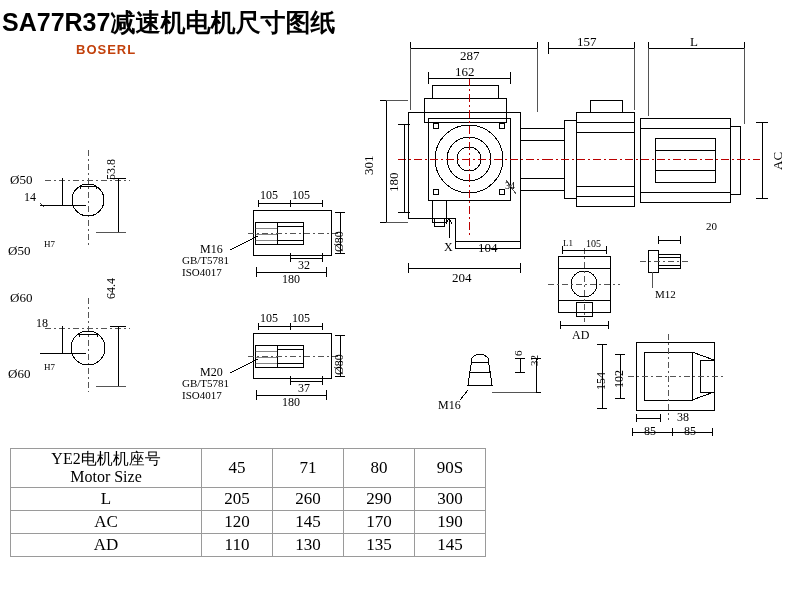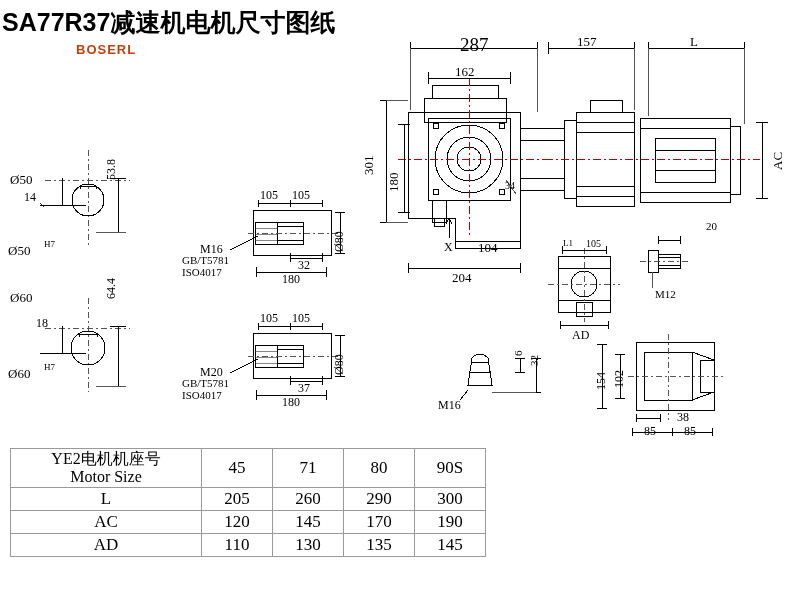--- a/index.html
+++ b/index.html
@@ -323,21 +323,21 @@
 
 <div class="t" style="left:260px;top:311px;font-size:12px;">105</div>
 <div class="t" style="left:292px;top:311px;font-size:12px;">105</div>
 <div class="t" style="left:298px;top:381px;font-size:12px;">37</div>
 <div class="t" style="left:282px;top:395px;font-size:12px;">180</div>
 <div class="t" style="left:332px;top:375px;font-size:12px;transform:rotate(-90deg);transform-origin:left top;">Ø80</div>
 <div class="t" style="left:200px;top:365px;font-size:12px;">M20</div>
 <div class="t" style="left:182px;top:377px;font-size:11px;">GB/T5781</div>
 <div class="t" style="left:182px;top:389px;font-size:11px;">ISO4017</div>
 
-<div class="t" style="left:460px;top:34px;font-size:19px;">287</div>
+<div class="t" style="left:460px;top:48px;font-size:13px;">287</div>
 <div class="t" style="left:455px;top:64px;font-size:13px;">162</div>
 <div class="t" style="left:577px;top:34px;font-size:13px;">157</div>
 <div class="t" style="left:690px;top:34px;font-size:13px;">L</div>
 
 <div class="t" style="left:361px;top:175px;font-size:13px;transform:rotate(-90deg);transform-origin:left top;">301</div>
 <div class="t" style="left:386px;top:192px;font-size:13px;transform:rotate(-90deg);transform-origin:left top;">180</div>
 <div class="t" style="left:505px;top:180px;font-size:10px;">34</div>
 <div class="t" style="left:478px;top:240px;font-size:13px;">104</div>
 <div class="t" style="left:452px;top:270px;font-size:13px;">204</div>
 <div class="t" style="left:444px;top:240px;font-size:12px;">X</div>

